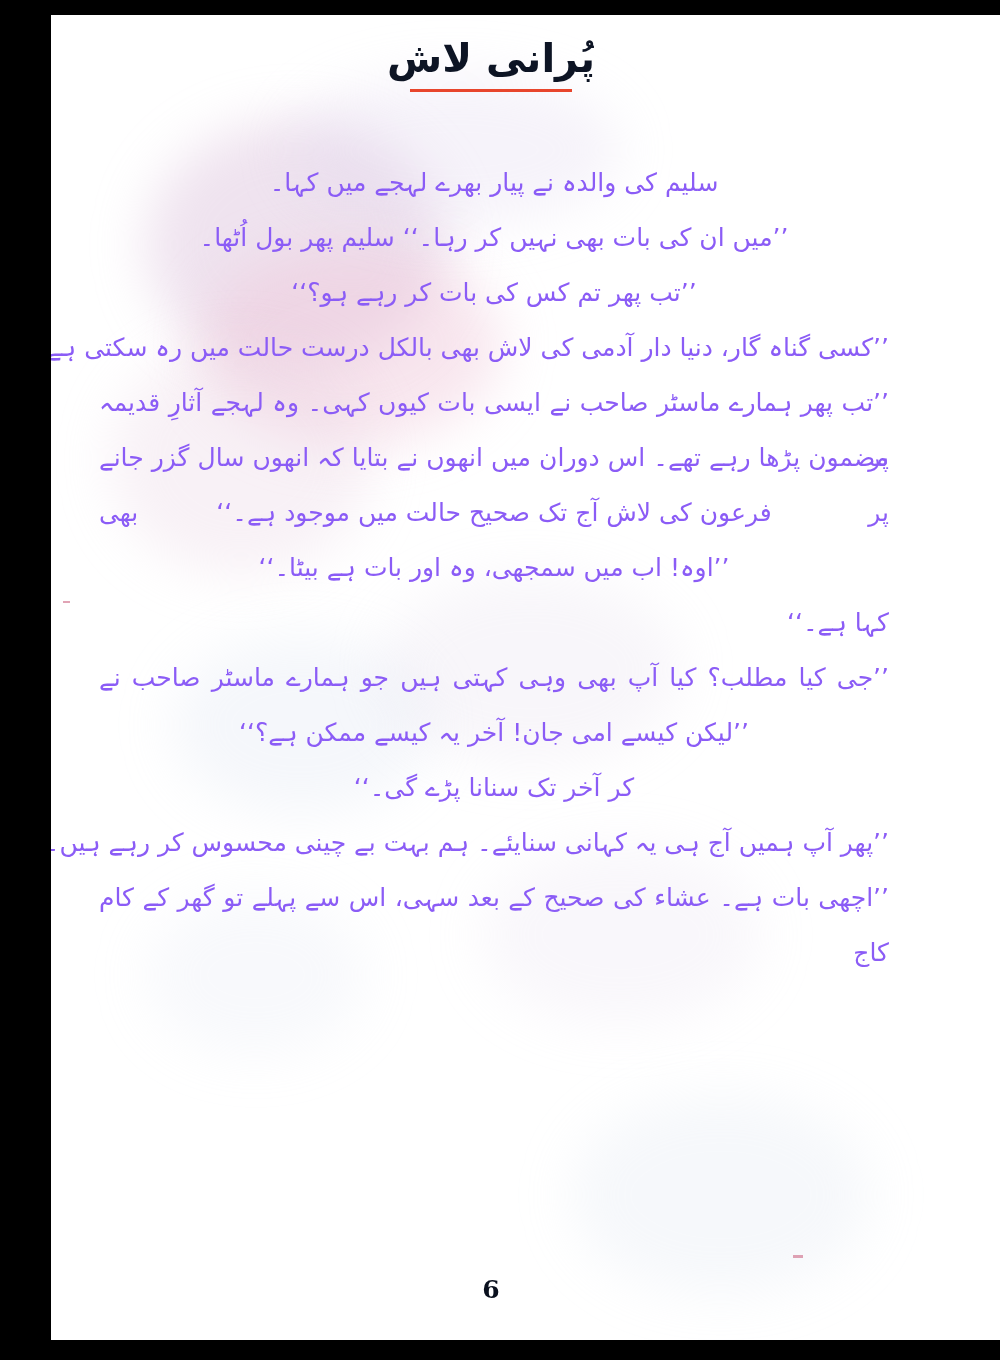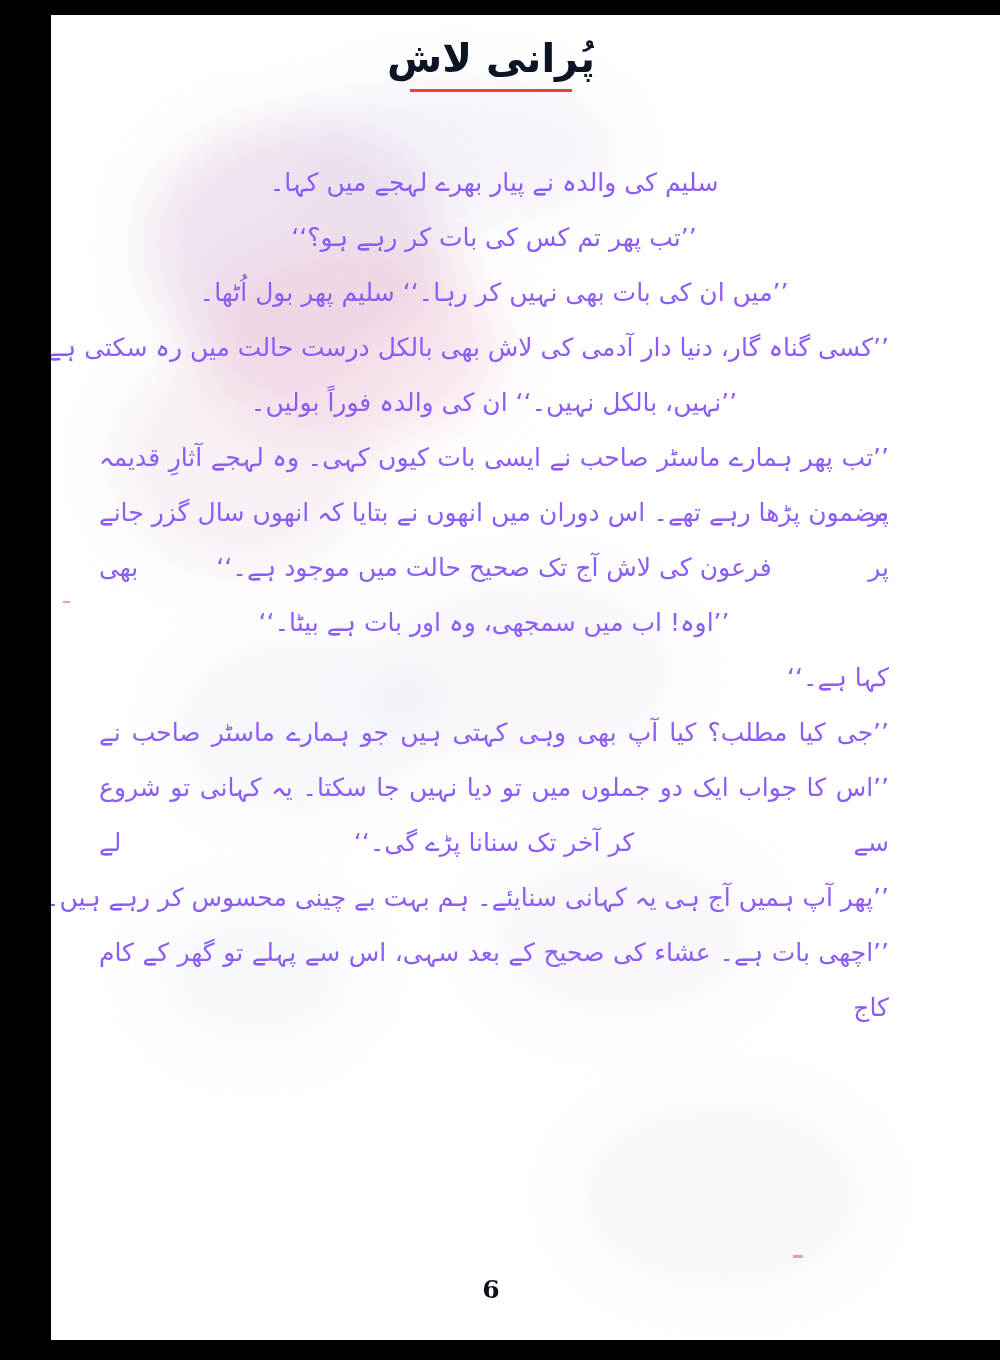--- a/index.html
+++ b/index.html
@@ -167,31 +167,30 @@
     <div class="speck" style="left:12px; top:586px; width:7px; height:2px;"></div>
     <div class="speck" style="left:742px; top:1240px; width:10px; height:3px;"></div>
 
     <div class="title-block">
       <div class="doc-title">پُرانی لاش</div>
       <div class="title-rule"></div>
     </div>
 
     <div class="body-text">
       <span class="text-line center">سلیم کی والدہ نے پیار بھرے لہجے میں کہا۔</span>
+      <span class="text-line center">’’میں ان کی بات بھی نہیں کر رہا۔‘‘ سلیم پھر بول اُٹھا۔</span>
       <span class="text-line center">’’تب پھر تم کس کی بات کر رہے ہو؟‘‘</span>
-      <span class="text-line center">’’میں ان کی بات بھی نہیں کر رہا۔‘‘ سلیم پھر بول اُٹھا۔</span>
       <span class="text-line center">’’کسی گناہ گار، دنیا دار آدمی کی لاش بھی بالکل درست حالت میں رہ سکتی ہے؟‘‘</span>
-      <span class="text-line center">’’نہیں، بالکل نہیں۔‘‘ ان کی والدہ فوراً بولیں۔</span>
       <span class="text-line justify">’’تب پھر ہمارے ماسٹر صاحب نے ایسی بات کیوں کہی۔ وہ لہجے آثارِ قدیمہ پر</span>
       <span class="text-line justify">مضمون پڑھا رہے تھے۔ اس دوران میں انھوں نے بتایا کہ انھوں سال گزر جانے پر بھی</span>
       <span class="text-line center">فرعون کی لاش آج تک صحیح حالت میں موجود ہے۔‘‘</span>
       <span class="text-line center">’’اوہ! اب میں سمجھی، وہ اور بات ہے بیٹا۔‘‘</span>
       <span class="text-line right">کہا ہے۔‘‘</span>
       <span class="text-line justify">’’جی کیا مطلب؟ کیا آپ بھی وہی کہتی ہیں جو ہمارے ماسٹر صاحب نے</span>
-      <span class="text-line justify">’’اس کا جواب ایک دو جملوں میں تو دیا نہیں جا سکتا۔ یہ کہانی تو شروع سے لے</span>
+      <span class="text-line center">’’لیکن کیسے امی جان! آخر یہ کیسے ممکن ہے؟‘‘</span>
       <span class="text-line center">کر آخر تک سنانا پڑے گی۔‘‘</span>
       <span class="text-line center">’’پھر آپ ہمیں آج ہی یہ کہانی سنایئے۔ ہم بہت بے چینی محسوس کر رہے ہیں۔‘‘</span>
       <span class="text-line justify">’’اچھی بات ہے۔ عشاء کی صحیح کے بعد سہی، اس سے پہلے تو گھر کے کام کاج</span>
     </div>
 
     <div class="page-number">6</div>
 
   </div>
 </div>
 

